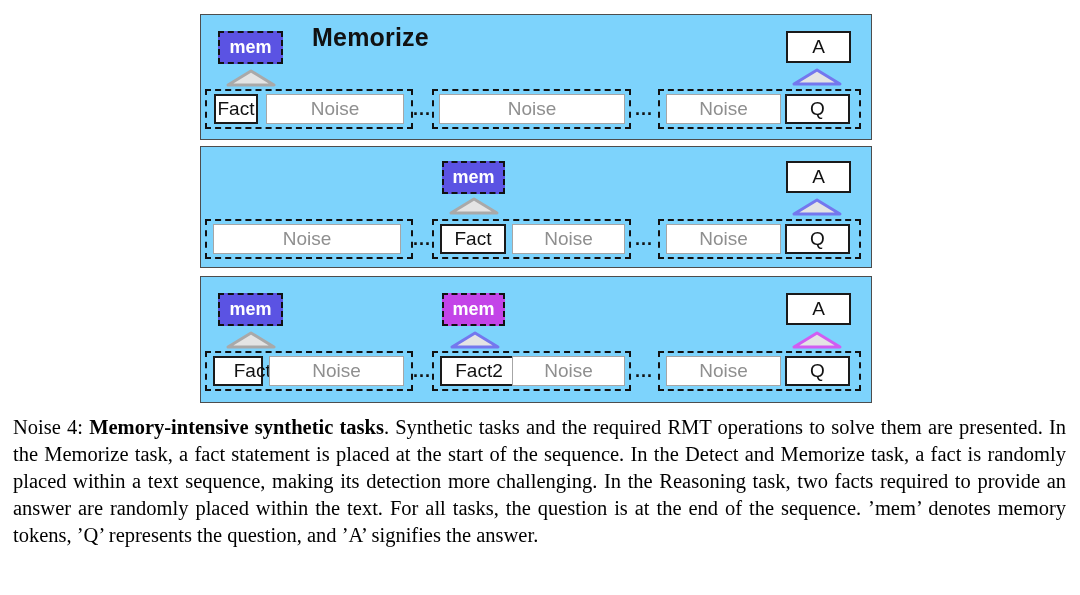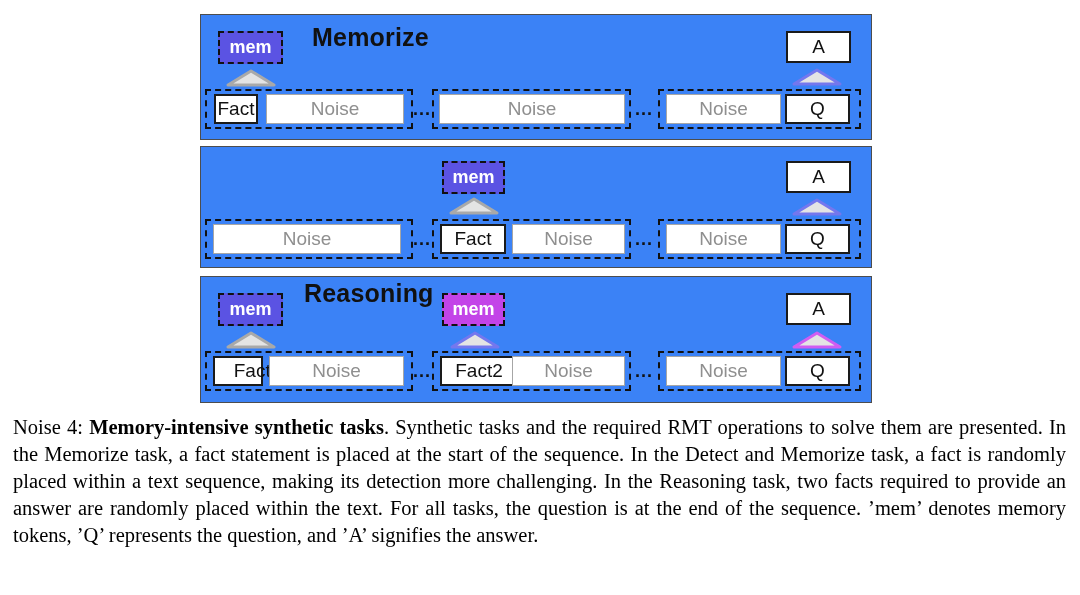--- a/index.html
+++ b/index.html
@@ -3,21 +3,21 @@
 <meta charset="utf-8">
 <style>
   * { margin:0; padding:0; box-sizing:border-box; }
   html,body { background:#ffffff; }
   body {
     width:1080px; height:595px; position:relative; overflow:hidden;
     font-family:"Liberation Sans", sans-serif; color:#111;
   }
   .panel {
     position:absolute; left:200px; width:672px;
-    border:1.5px solid #4d4d4d; background:#3b82f6;
+    border:1.5px solid #4d4d4d; background:#7dd3fc;
   }
   .p1 { top:14px;  height:126px; }
   .p2 { top:146px; height:122px; }
   .p3 { top:276px; height:127px; }
 
   .panel * { position:absolute; }
 
   .ptitle { font-weight:bold; font-size:25px; letter-spacing:.2px; white-space:nowrap;text-align:right; }
 
   .membox {
@@ -89,21 +89,20 @@
   <div class="obox solid" style="left:239px;top:77px;width:66px;height:30px;">Fact</div>
   <div class="obox noise" style="left:311px;top:77px;width:113px;height:30px;">Noise</div>
   <div class="dots" style="left:432px;top:82px;">...</div>
   <div class="seg" style="left:457px;top:72px;width:203px;height:40px;"></div>
   <div class="obox noise" style="left:465px;top:77px;width:115px;height:30px;">Noise</div>
   <div class="obox solid" style="left:584px;top:77px;width:65px;height:30px;">Q</div>
 </div>
 
 <div class="panel p3">
   <div class="membox" style="left: 17px; top: 16px; background-color: rgb(91, 83, 227);">mem</div>
-  <div class="ptitle" style="left:103px;top:2px;">Reasoning</div>
   <div class="membox" style="left: 241px; top: 16px; width: 63px; background-color: rgb(195, 68, 232);">mem</div>
   <div class="obox solid" style="left:585px;top:16px;width:65px;height:32px;">A</div>
 
   <svg class="tri" style="left:23px;top:53px;" width="54" height="20">
     <polygon points="27,3 50,17 4,17" stroke-width="3" stroke-linejoin="round" fill="#e4e4e4" stroke="#a9a9a9"></polygon>
   </svg>
   <svg class="tri" style="left:247px;top:53px;" width="54" height="20">
     <polygon points="27,3 50,17 4,17" stroke-width="3" stroke-linejoin="round" fill="#e4e4e4" stroke="#7477ee"></polygon>
   </svg>
   <svg class="tri" style="left:589px;top:53px;" width="54" height="20">

